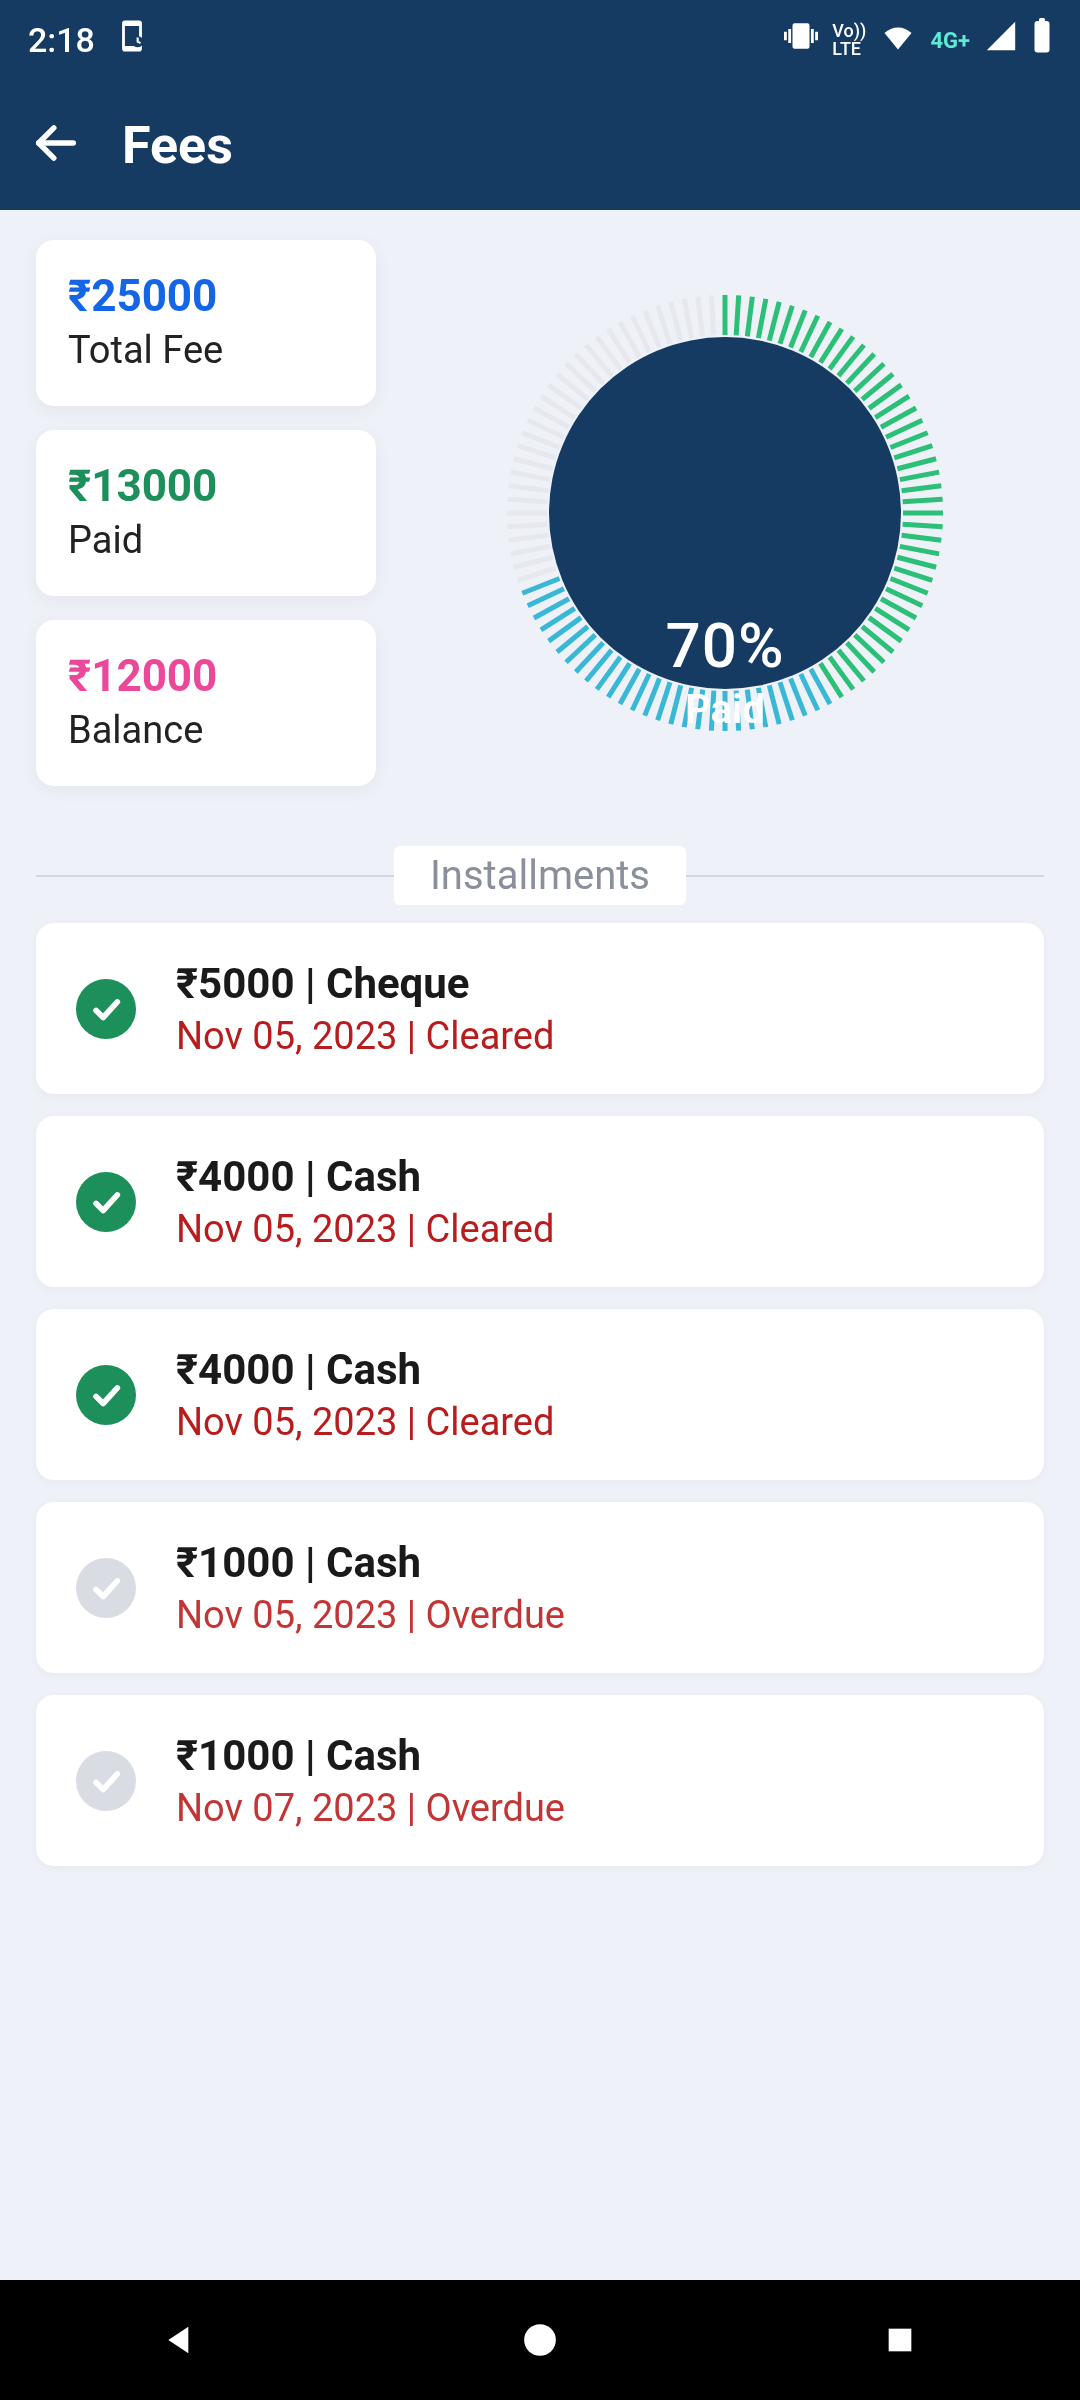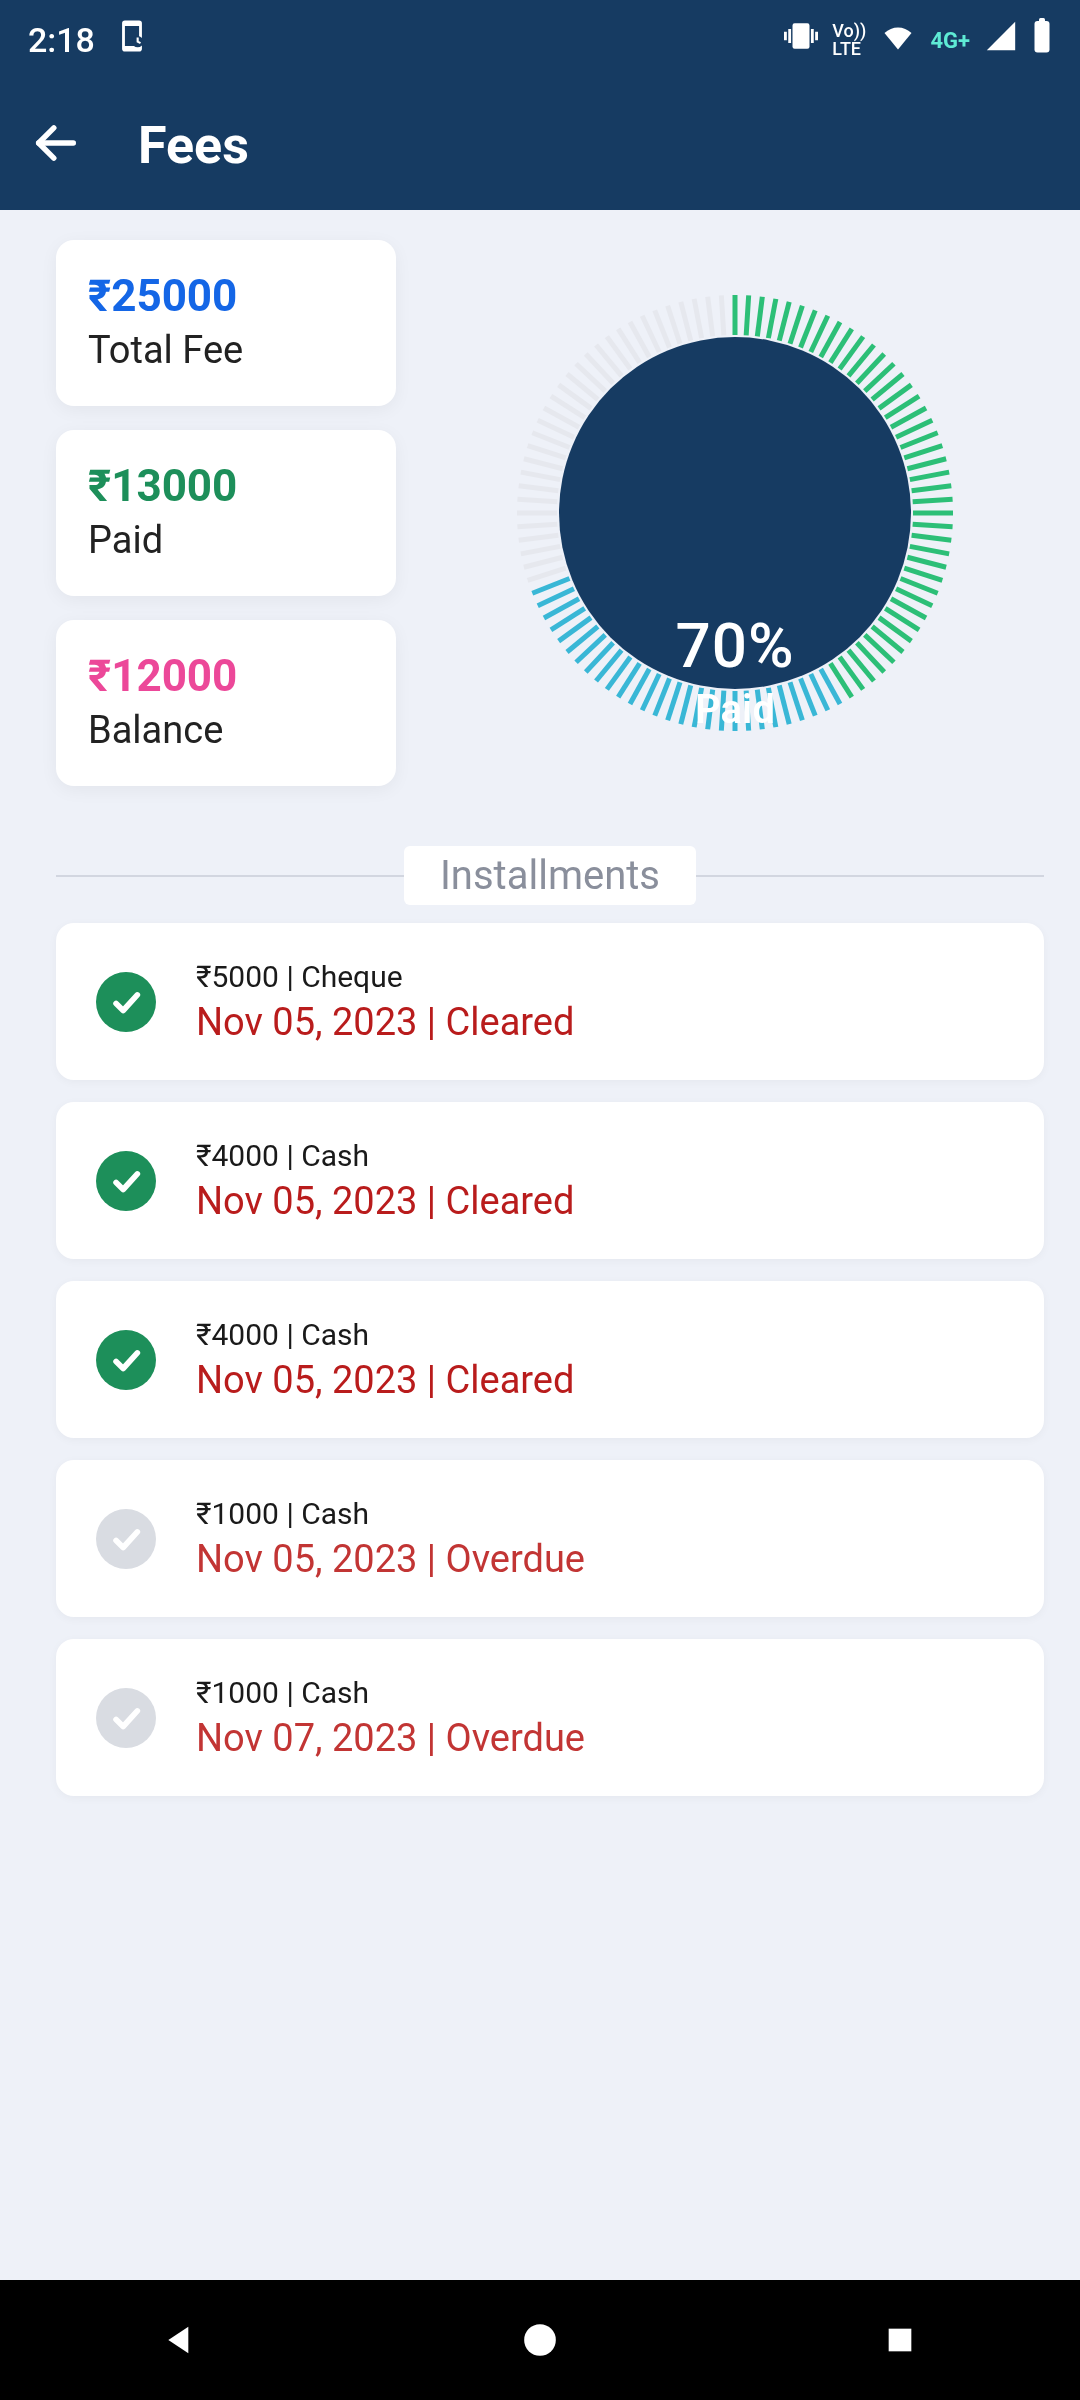--- a/index.html
+++ b/index.html
@@ -1,23 +1,23 @@
 <!DOCTYPE html>
 <html><head>
 <meta charset="utf-8">
 <style>
   * { margin:0; padding:0; box-sizing:border-box; font-family: -apple-system, Roboto, "Segoe UI", sans-serif; }
   html,body { width:1080px; height:2400px; background:#eef1f8; overflow:hidden; }
   .statusbar { height:80px; background:#163b62; color:#fff; display:flex; align-items:center; justify-content:space-between; padding:0 28px; font-size:34px; font-weight:500;}
   .statusbar .left { display:flex; align-items:center; gap:20px;justify-content:space-between; }
   .statusbar .right { display:flex; align-items:center; gap:14px; }
   .statusbar svg { fill:#fff; }
-  .appbar { height:130px; background:#163b62; color:#fff; display:flex; align-items:center; padding:0 30px; gap:56px; }
+  .appbar { height:130px; background:#163b62; color:#fff; display:flex; align-items:center; padding:0 30px; gap:40px; }
   .appbar .title { font-size:52px; font-weight:700; }
-  .content { padding:30px 36px 0 56px;border-radius:30px; }
+  .content { padding:30px 36px 0 36px;border-radius:30px; }
   .summary { display:flex; gap:30px; }
   .cards { display:flex; flex-direction:column; gap:24px; width:340px; }
   .card { background:#fff; border-radius:18px; padding:30px 32px 34px 32px; box-shadow:0 4px 18px rgba(0,0,0,0.05); }
   .card .amount { font-size:44px; font-weight:700; }
   .card .label { font-size:38px; color:#222; margin-top:6px; }
   .amt-blue { color:#1466e6; }
   .amt-green { color:#1d8f5a; }
   .amt-red { color:#ec4899; }
   .gauge-wrap { flex:1; display:flex; align-items:center; justify-content:center; }
   .gauge { position:relative; width:440px; height:440px; }
@@ -28,21 +28,21 @@
   .section-sep .line { flex:1; height:2px; background:#d2d6e0; }
   .section-sep .text { background:#fff; color:#8a8f9c; font-size:40px; padding:6px 36px; border-radius:6px; }
   .installments { display:flex; flex-direction:column; gap:22px; }
   .inst { background:#fff; border-radius:18px; padding:36px 40px; display:flex; align-items:center; gap:40px; box-shadow:0 2px 10px rgba(0,0,0,0.04);}
   .badge { width:60px; height:60px; border-radius:50%; display:flex; align-items:center; justify-content:center; flex-shrink:0;}
   .badge.ok { background:#1d8f5a; }
   .badge.grey { background:#d9dce2; }
   .badge svg { stroke:#fff; }
   .badge.grey svg { stroke:#fff; }
   .inst .body { display:flex; flex-direction:column; gap:6px; }
-  .inst .line1 { font-size:30px; color:#1a1a1a; }
+  .inst .line1 { font-size:42px; color:#1a1a1a;font-weight:bold; }
   .inst .line2 { font-size:38px; }
   .line2.ok { color:#b91c1c; }
   .line2.bad { color:#c23534; }
   .navbar { position:absolute; bottom:0; left:0; right:0; height:120px; background:#000; display:flex; align-items:center; justify-content:space-around; }
   .navbar .navbtn { width:60px; height:60px; display:flex; align-items:center; justify-content:center; }
   .sb-4g { font-size:22px; color:#5eead4; font-weight:700;}
   .sb-volte { font-size:18px; line-height:18px; text-align:left; }
 </style>
 </head>
 <body>

